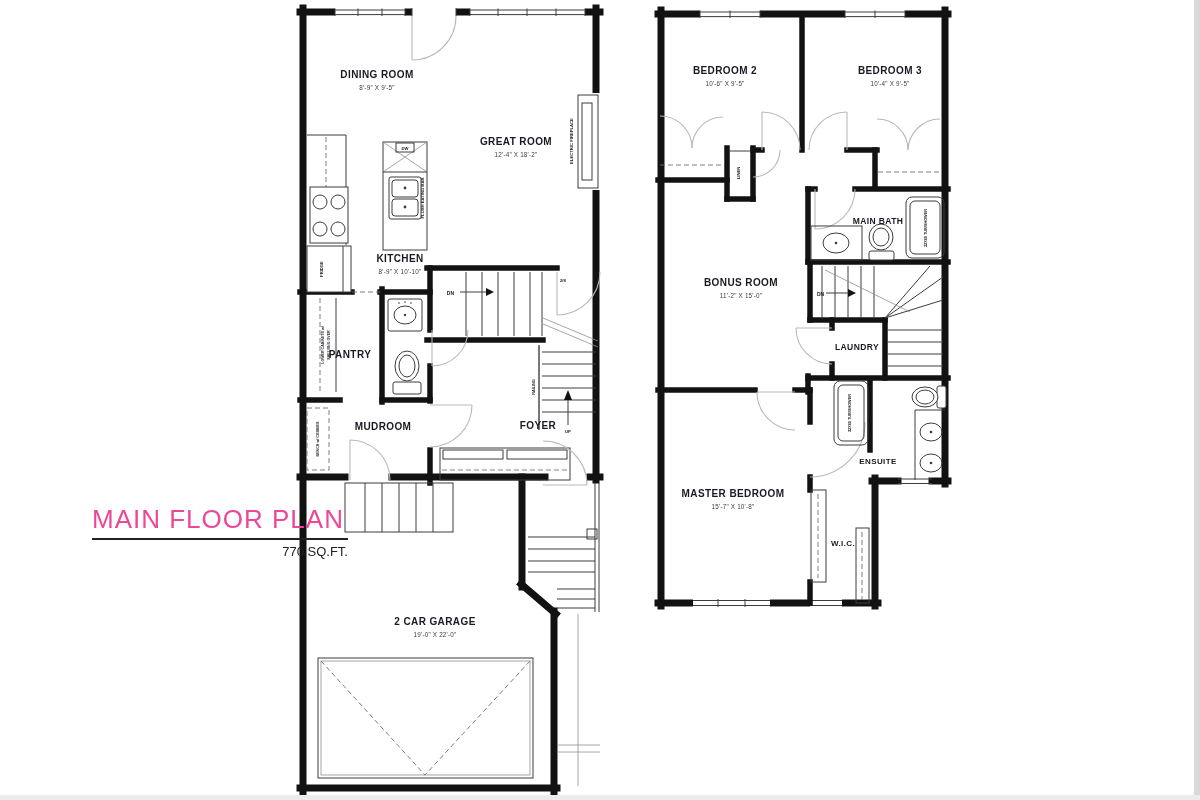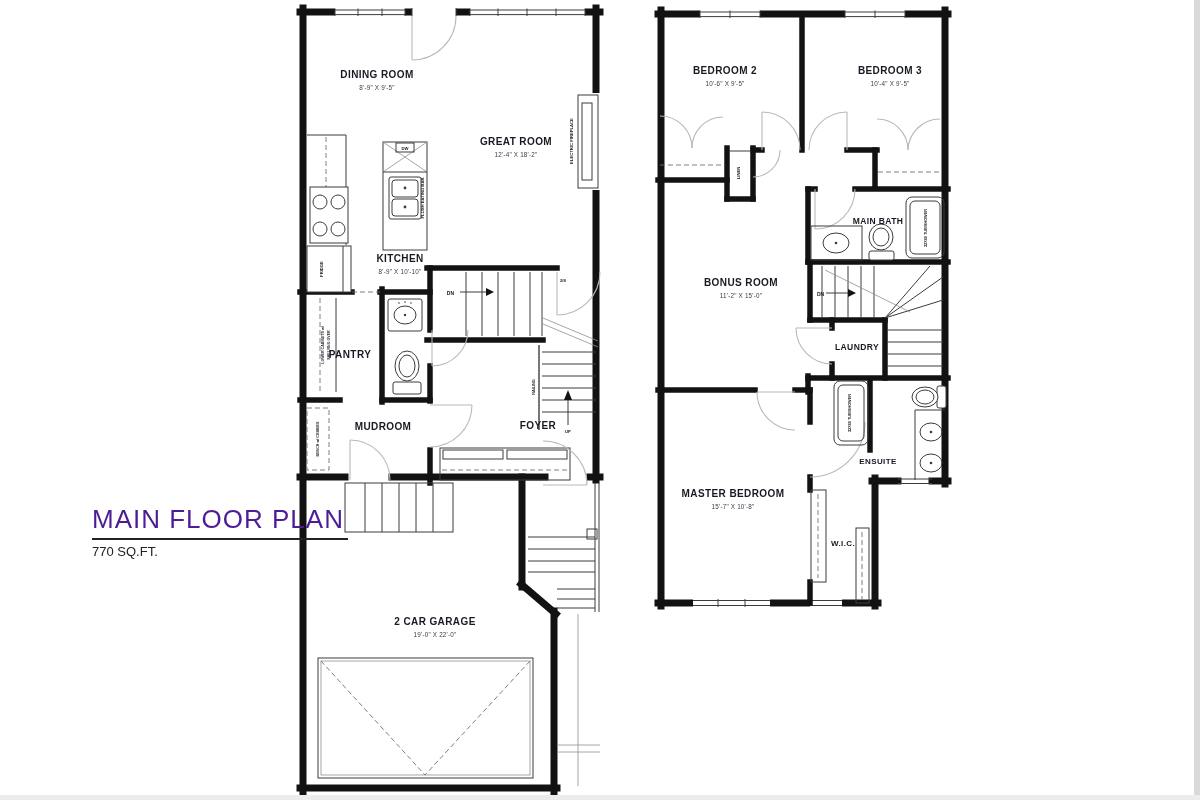--- a/index.html
+++ b/index.html
@@ -3,22 +3,22 @@
 <meta charset="utf-8">
 <style>
   html,body{margin:0;padding:0;background:#fff;}
   #canvas{position:relative;width:1200px;height:800px;background:#fff;overflow:hidden;
           font-family:"Liberation Sans",sans-serif;}
   .plan{position:absolute;top:0;}
   #mf{left:290px;} #sf{left:650px;}
   .titleblock{position:absolute;color:#1c1c1c;}
   #mf-title{left:92px;top:504px;} #sf-title{left:902px;top:504px;}
   .titleblock .t{font-size:26px;letter-spacing:1px;border-bottom:2px solid #222;
-                 padding:0 4px 3px 0;display:inline-block;color:#4c1d95;}
-  .titleblock .a{font-size:13px;margin-top:4px;color:#222;}
+                 padding:0 4px 3px 0;display:inline-block;color:#ec4899;}
+  .titleblock .a{font-size:13px;margin-top:4px;color:#222;text-align:right;}
   .edge-r{position:absolute;right:0;top:0;width:6px;height:100%;background:#d9d9d9;}
   .edge-b{position:absolute;left:0;bottom:0;width:100%;height:5px;background:#ececec;}
   
   .w{stroke:#121212;stroke-width:7;fill:none;stroke-linecap:square;}
   .wi{stroke:#121212;stroke-width:5.5;fill:none;stroke-linecap:square;}
   .tn{stroke:#3c3c3c;stroke-width:1;fill:none;}
   .tg{stroke:#8f8f8f;stroke-width:0.8;fill:none;}
   .dash{stroke:#6f6f6f;stroke-width:0.9;fill:none;stroke-dasharray:5 3;}
   .door{stroke:#b9b9b9;stroke-width:1.1;fill:none;}
   .fix{stroke:#3c3c3c;stroke-width:1;fill:#fff;}

